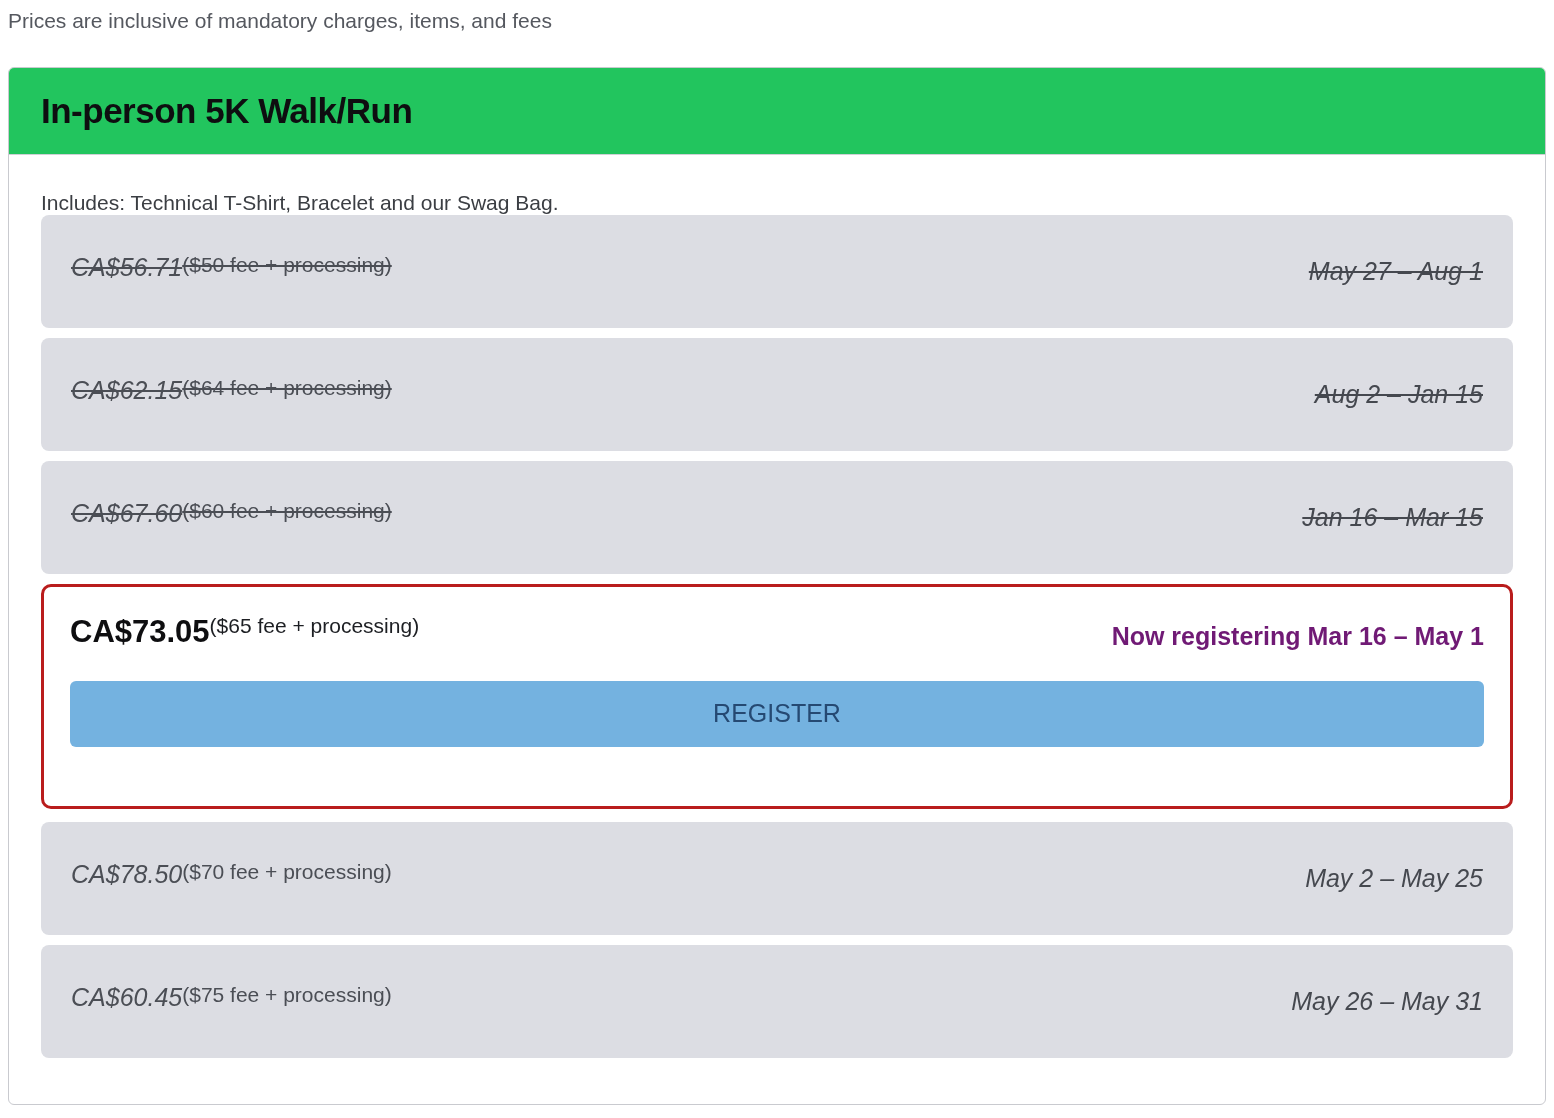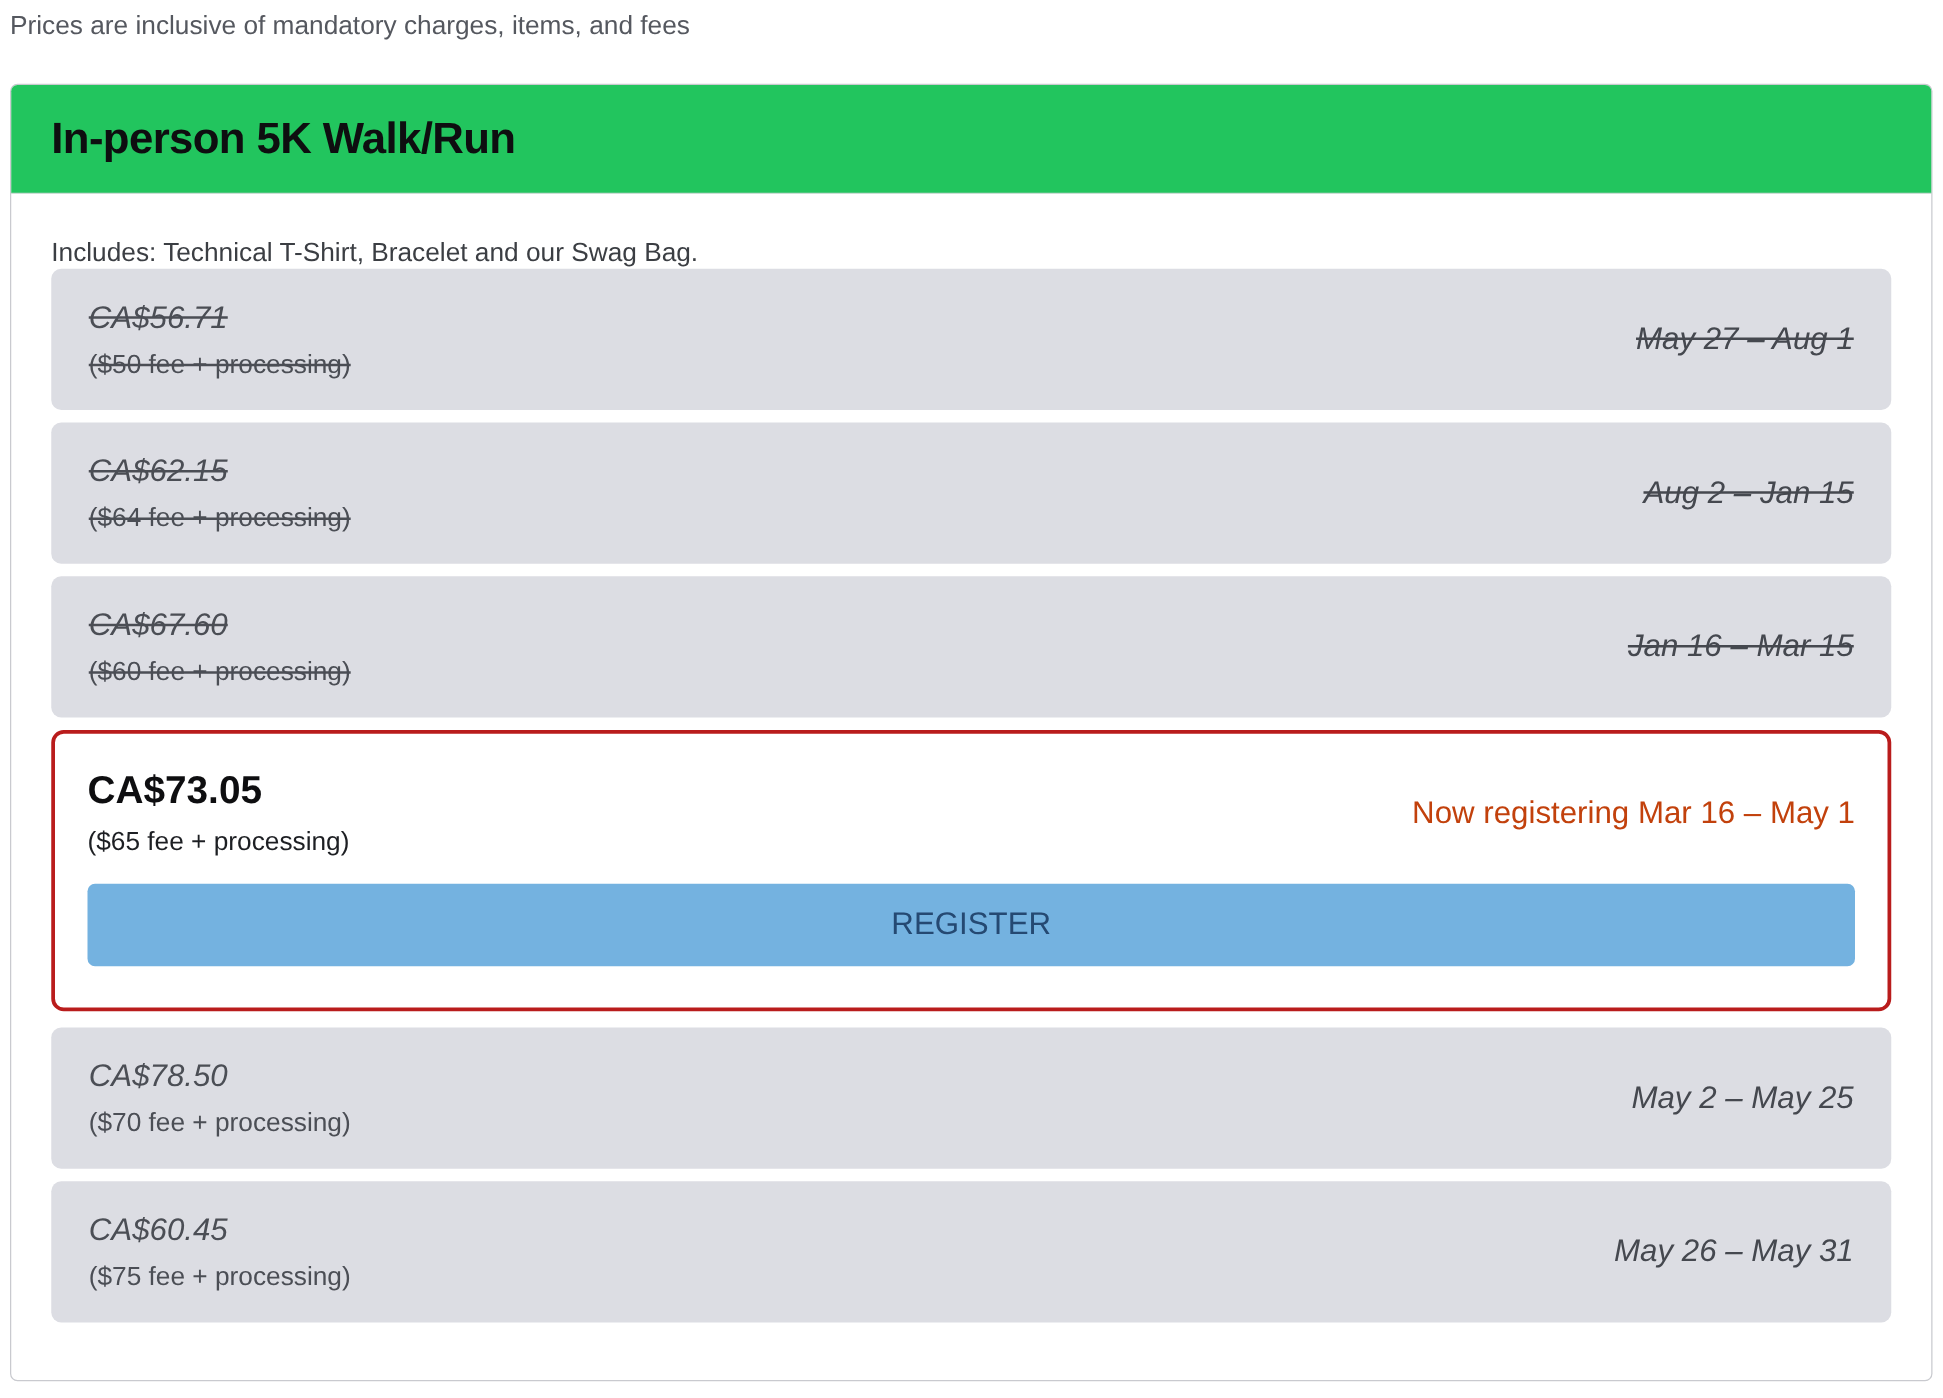--- a/index.html
+++ b/index.html
@@ -45,21 +45,21 @@
   .tier {
     background: #dcdde3;
     border-radius: 8px;
     padding: 21px 30px;
     margin-bottom: 10px;
     min-height: 113px;
     display: flex;
     justify-content: space-between;
     align-items: center;
   }
-  .tier-left { display: flex; flex-direction: column; }
+  .tier-left { display: flex; flex-direction: row; }
   .tier-price {
     font-size: 25px;
     color: #4b4e55;
     margin-bottom: 9px;
     line-height: 1.25;
   }
   .tier-fee {
     font-size: 21px;
     color: #4b4e55;
     line-height: 1.25;
@@ -99,22 +99,22 @@
     margin-bottom: 10px;
     line-height: 1.2;
   }
   .active-fee {
     font-size: 21px;
     color: #1d1f23;
     line-height: 1.25;
   }
   .active-dates {
     font-size: 25px;
-    font-weight: 400;
-    color: #c2410c;
+    font-weight: 700;
+    color: #701a75;
     text-align: left;
     white-space: nowrap;
   }
   .register-btn {
     display: block;
     width: 100%;
     height: 66px;
     margin-top: 20px;
     background: #74b2e0;
     border: none;

